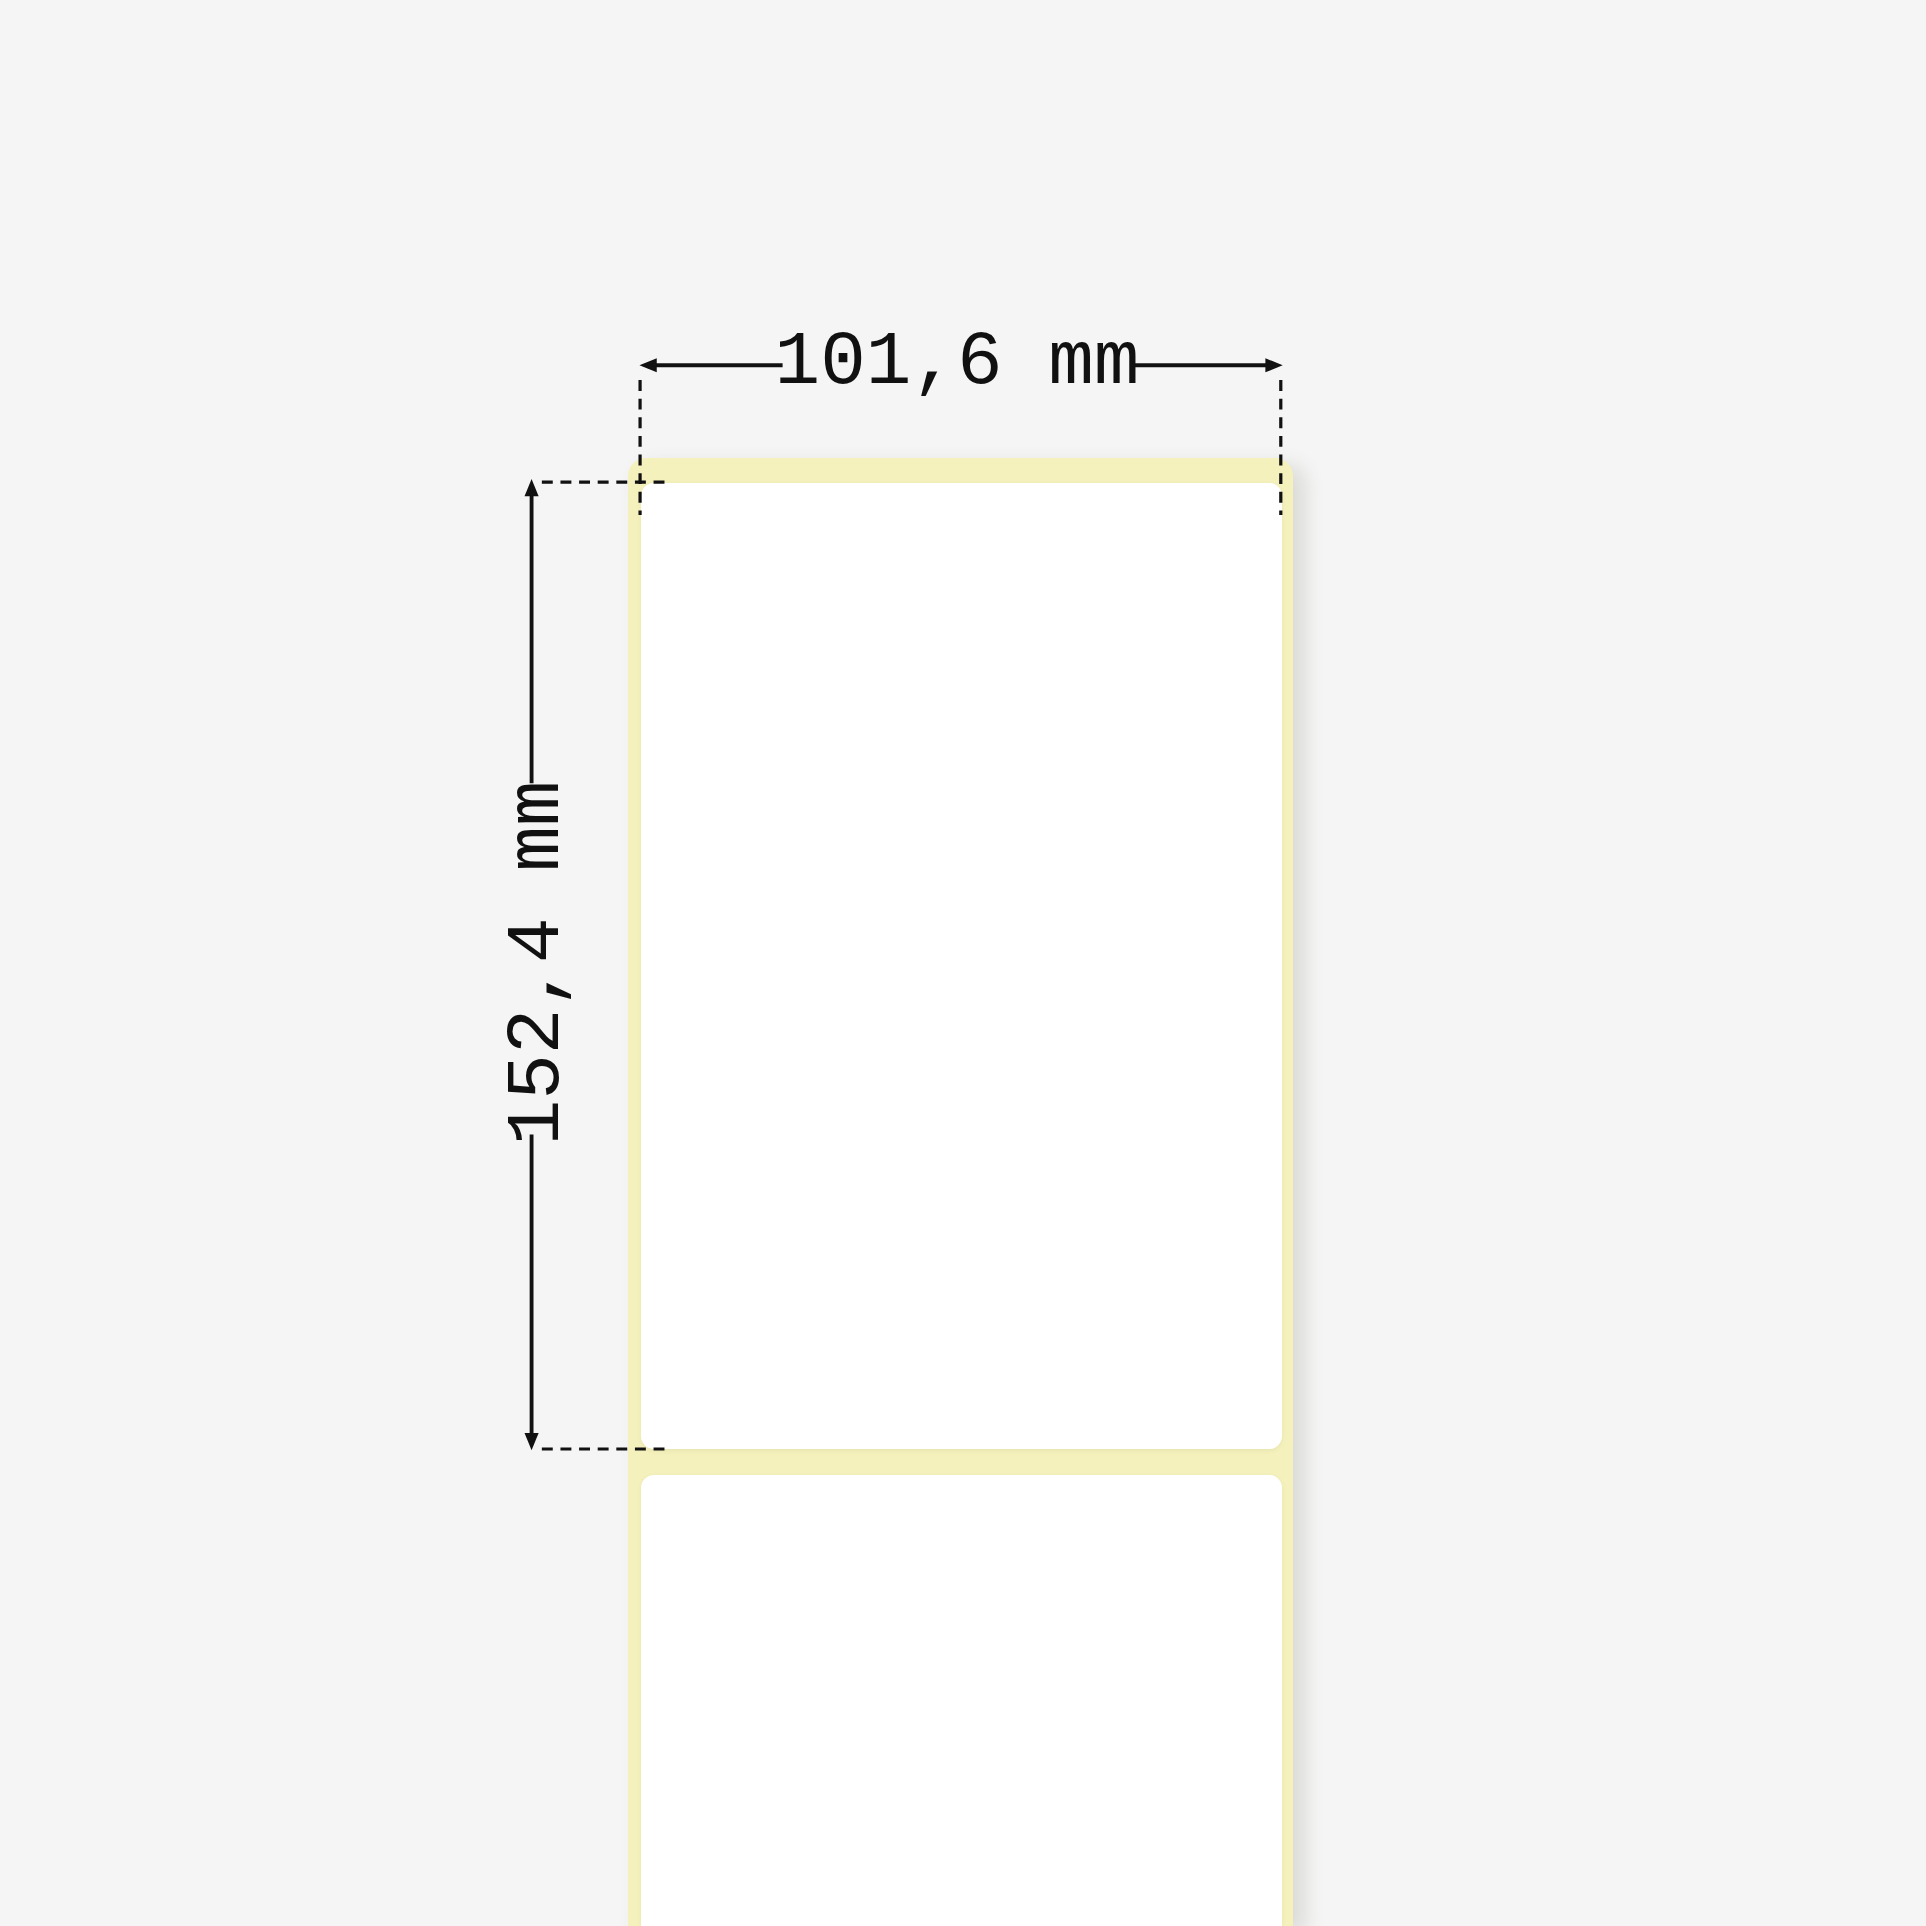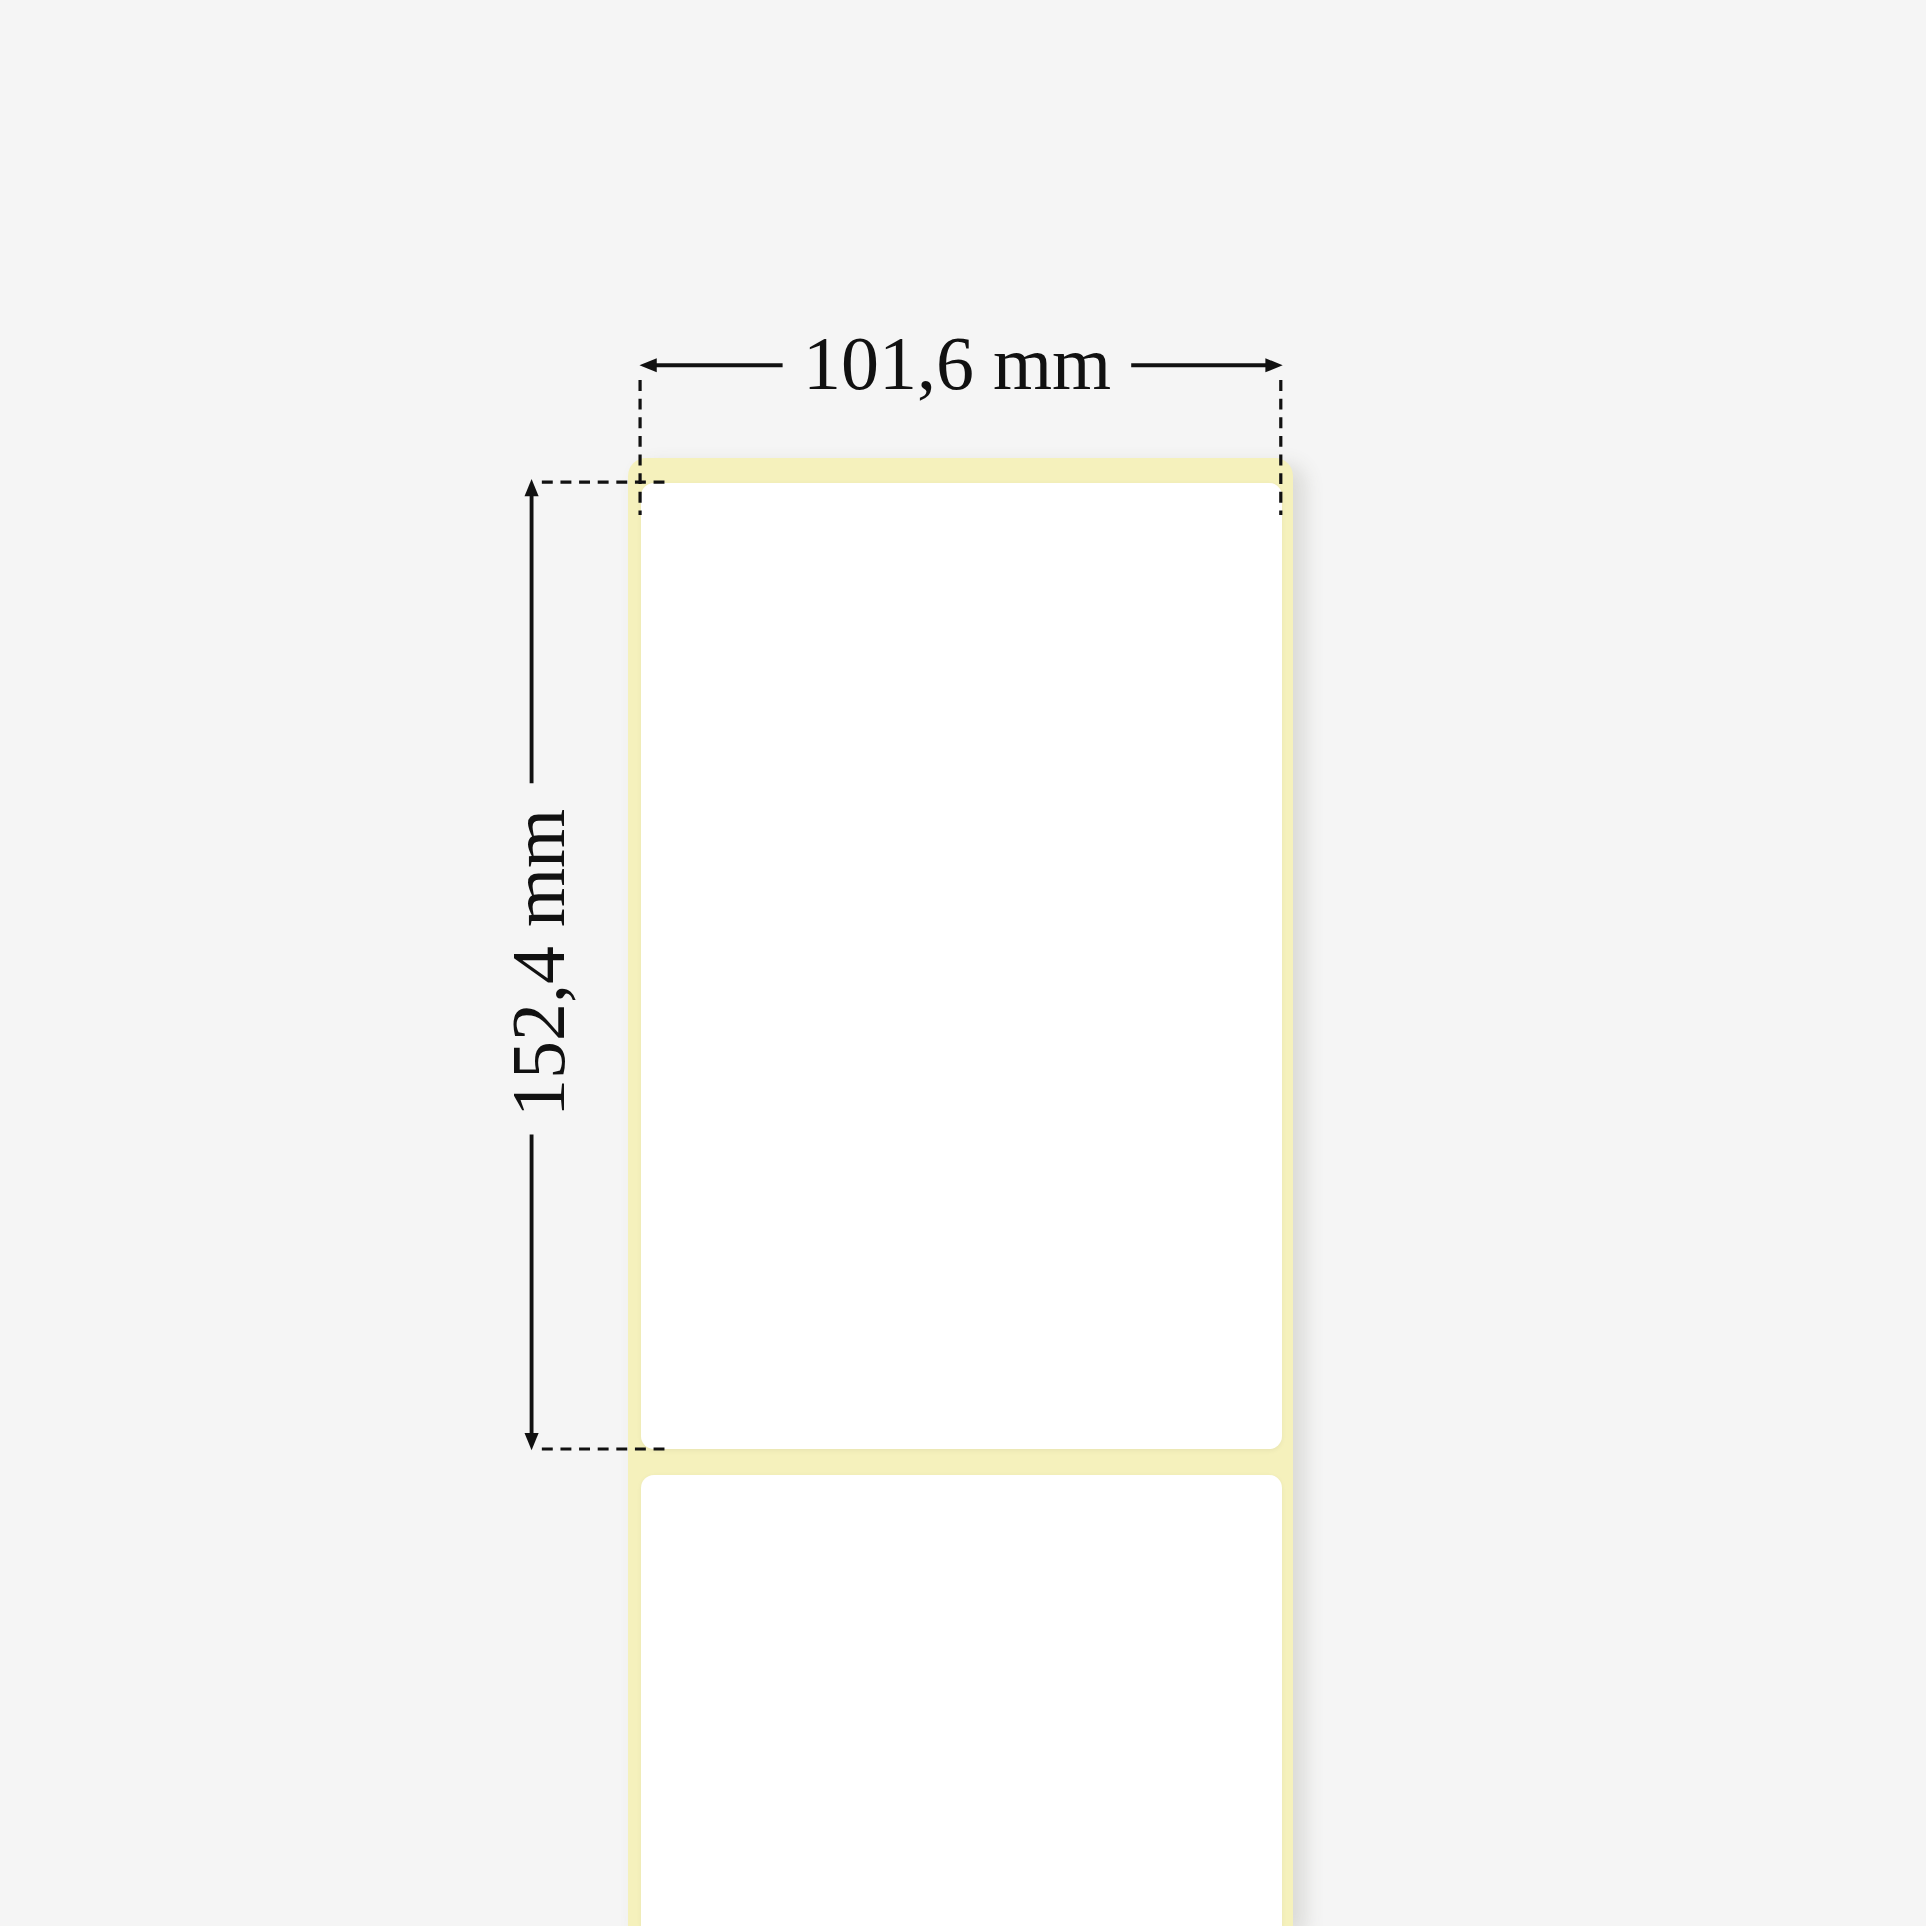--- a/index.html
+++ b/index.html
@@ -12,21 +12,21 @@
     margin: 0;
     padding: 0;
     background: var(--background);
   }
   .scene {
     position: relative;
     width: 1926px;
     height: 1926px;
     background: var(--background);
     overflow: hidden;
-    font-family: Liberation Serif, serif;
+    font-family: Liberation Mono, monospace;
   }
   
   .liner {
     position: absolute;
     left: 628px;
     top: 458px;
     width: 665px;
     height: 1468px;
     background: var(--liner);
     border-radius: 18px 18px 0 0;

